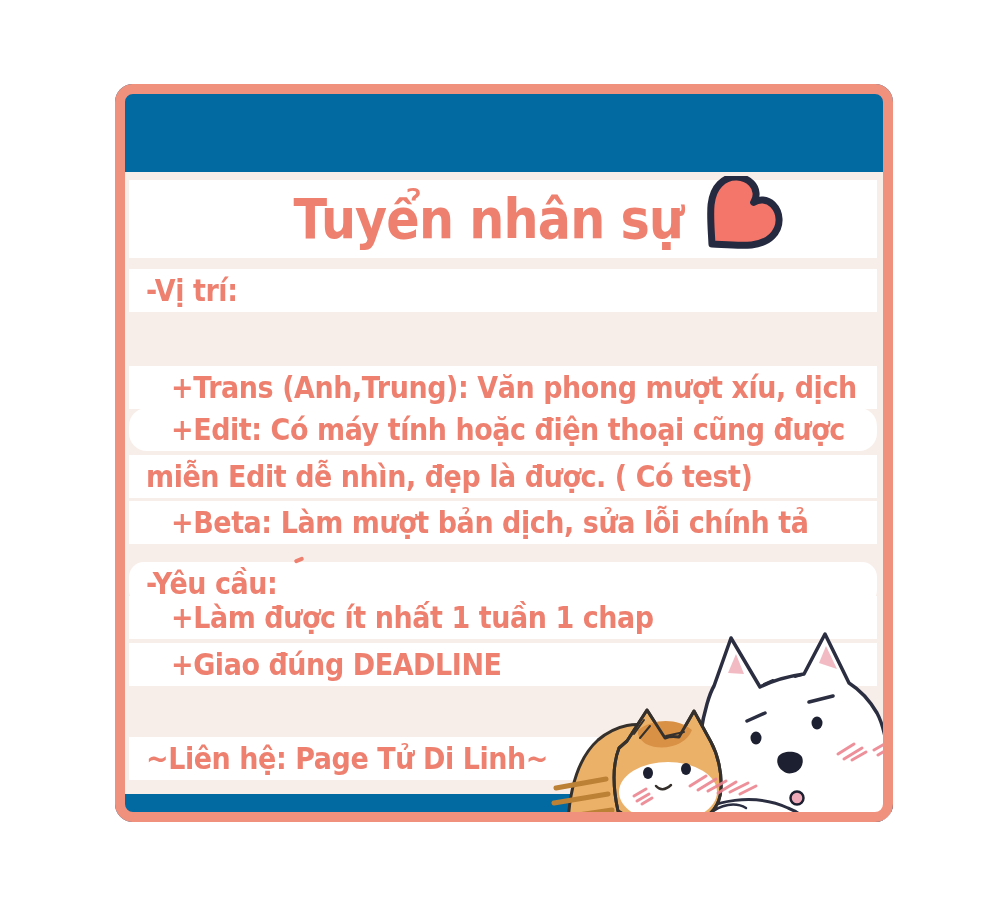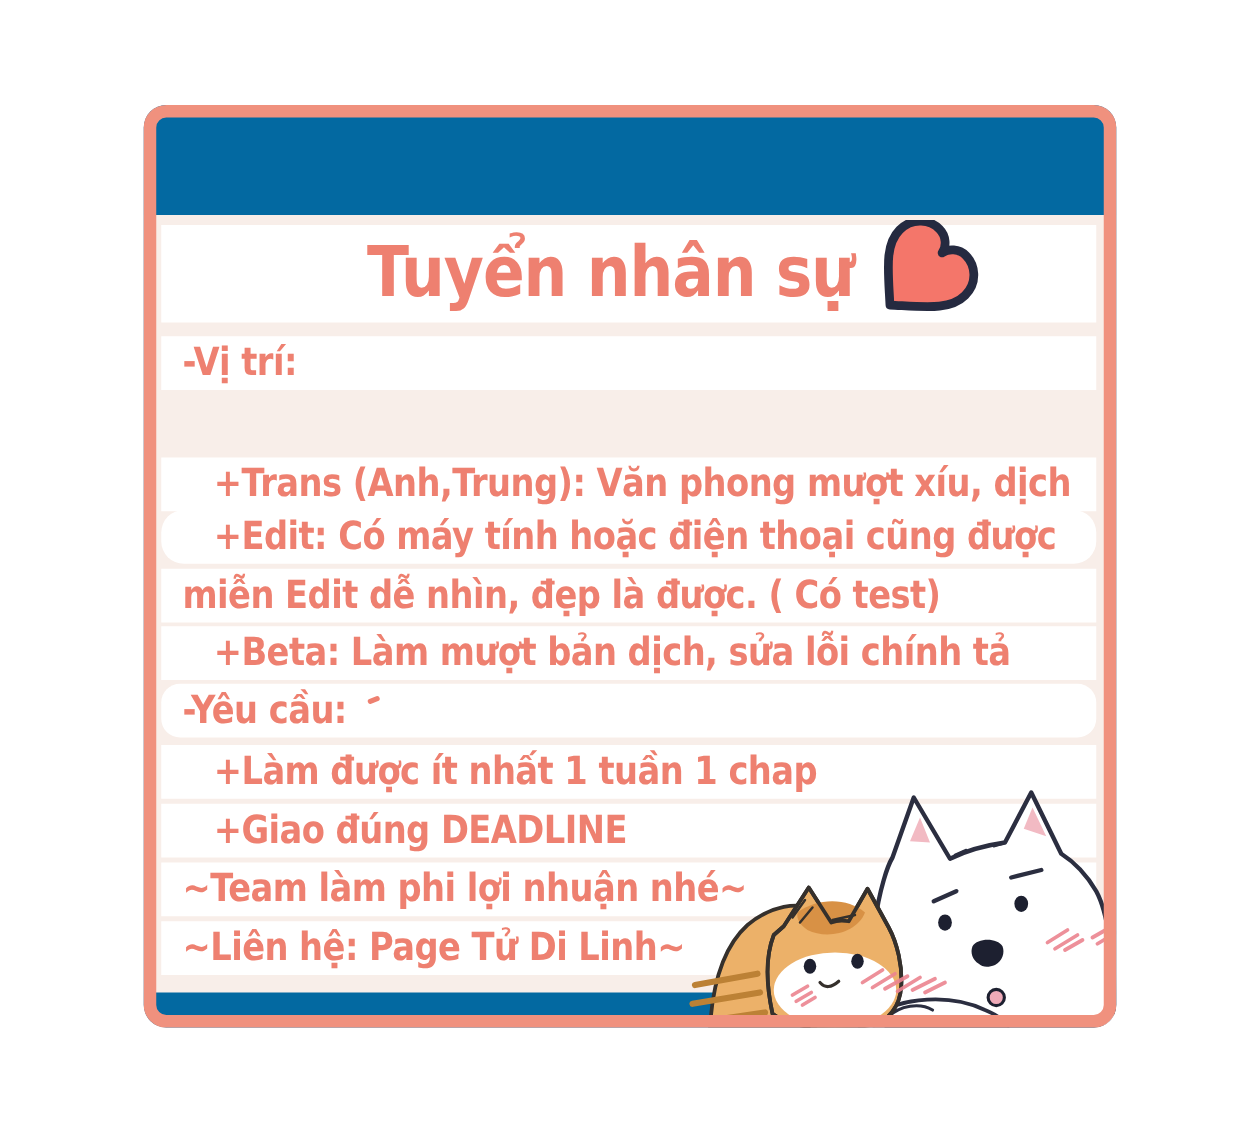--- a/index.html
+++ b/index.html
@@ -32,21 +32,21 @@
   .heart{position:absolute;left:570px;top:92px;z-index:3;}
   
   .row{
     position:absolute;left:14px;right:16px;height:43px;background:#ffffff;z-index:1;
     color:#ee8070;font-weight:bold;font-size:31px;line-height:43px;white-space:nowrap;
   }
   .row .t{display:inline-block;transform:scaleX(.87);transform-origin:0 50%;letter-spacing:-0.5px;}
   .ind-a{padding-left:17px;}
   .ind-b{padding-left:42px;}
   .r0{top:185px;} .r1{top:246px;margin-top:36px;} .r2{top:278px;} .r3{top:324px;border-radius:18px;}
-  .r4{top:371px;} .r5{top:417px;} .r6{top:463px;border-radius:15px;} .r7{top:512px;}
+  .r4{top:371px;} .r5{top:417px;} .r6{top:478px;border-radius:15px;} .r7{top:512px;}
   .r8{top:559px;} .r9{top:606px;} .r10{top:653px;}
   .stray{
     position:absolute;left:179px;top:474px;width:10px;height:4px;border-radius:2px;
     background:#ee8070;transform:rotate(-22deg);z-index:2;
   }
   
   .mascots{position:absolute;left:435px;top:506px;z-index:3;}
 </style>
 </head>
 <body>
@@ -65,21 +65,20 @@
   </svg>
 
   <div class="row r0 ind-a"><span class="t">-Vị trí:</span></div>
   <div class="row r1 ind-b"><span class="t">+Trans (Anh,Trung): Văn phong mượt xíu, dịch</span></div>
   <div class="row r3 ind-b"><span class="t">+Edit: Có máy tính hoặc điện thoại cũng được</span></div>
   <div class="row r4 ind-a"><span class="t">miễn Edit dễ nhìn, đẹp là được. ( Có test)</span></div>
   <div class="row r5 ind-b"><span class="t">+Beta: Làm mượt bản dịch, sửa lỗi chính tả</span></div>
   <div class="row r6 ind-a"><span class="t">-Yêu cầu:</span></div>
   <div class="row r7 ind-b"><span class="t">+Làm được ít nhất 1 tuần 1 chap</span></div>
   <div class="row r8 ind-b"><span class="t">+Giao đúng DEADLINE</span></div>
-  <div class="row r9 ind-a"><span class="t">~Team làm phi lợi nhuận nhé~</span></div>
   <div class="row r10 ind-a"><span class="t">~Liên hệ: Page Tử Di Linh~</span></div>
 
   <div class="stray"></div>
 
   <svg class="mascots" width="343" height="232" viewBox="0 0 343 232">
 
     <g>
       <path d="M150,232 C146,196 146,152 157,114
                C159,107 161,101 164,96
                L181,48 L210,97

